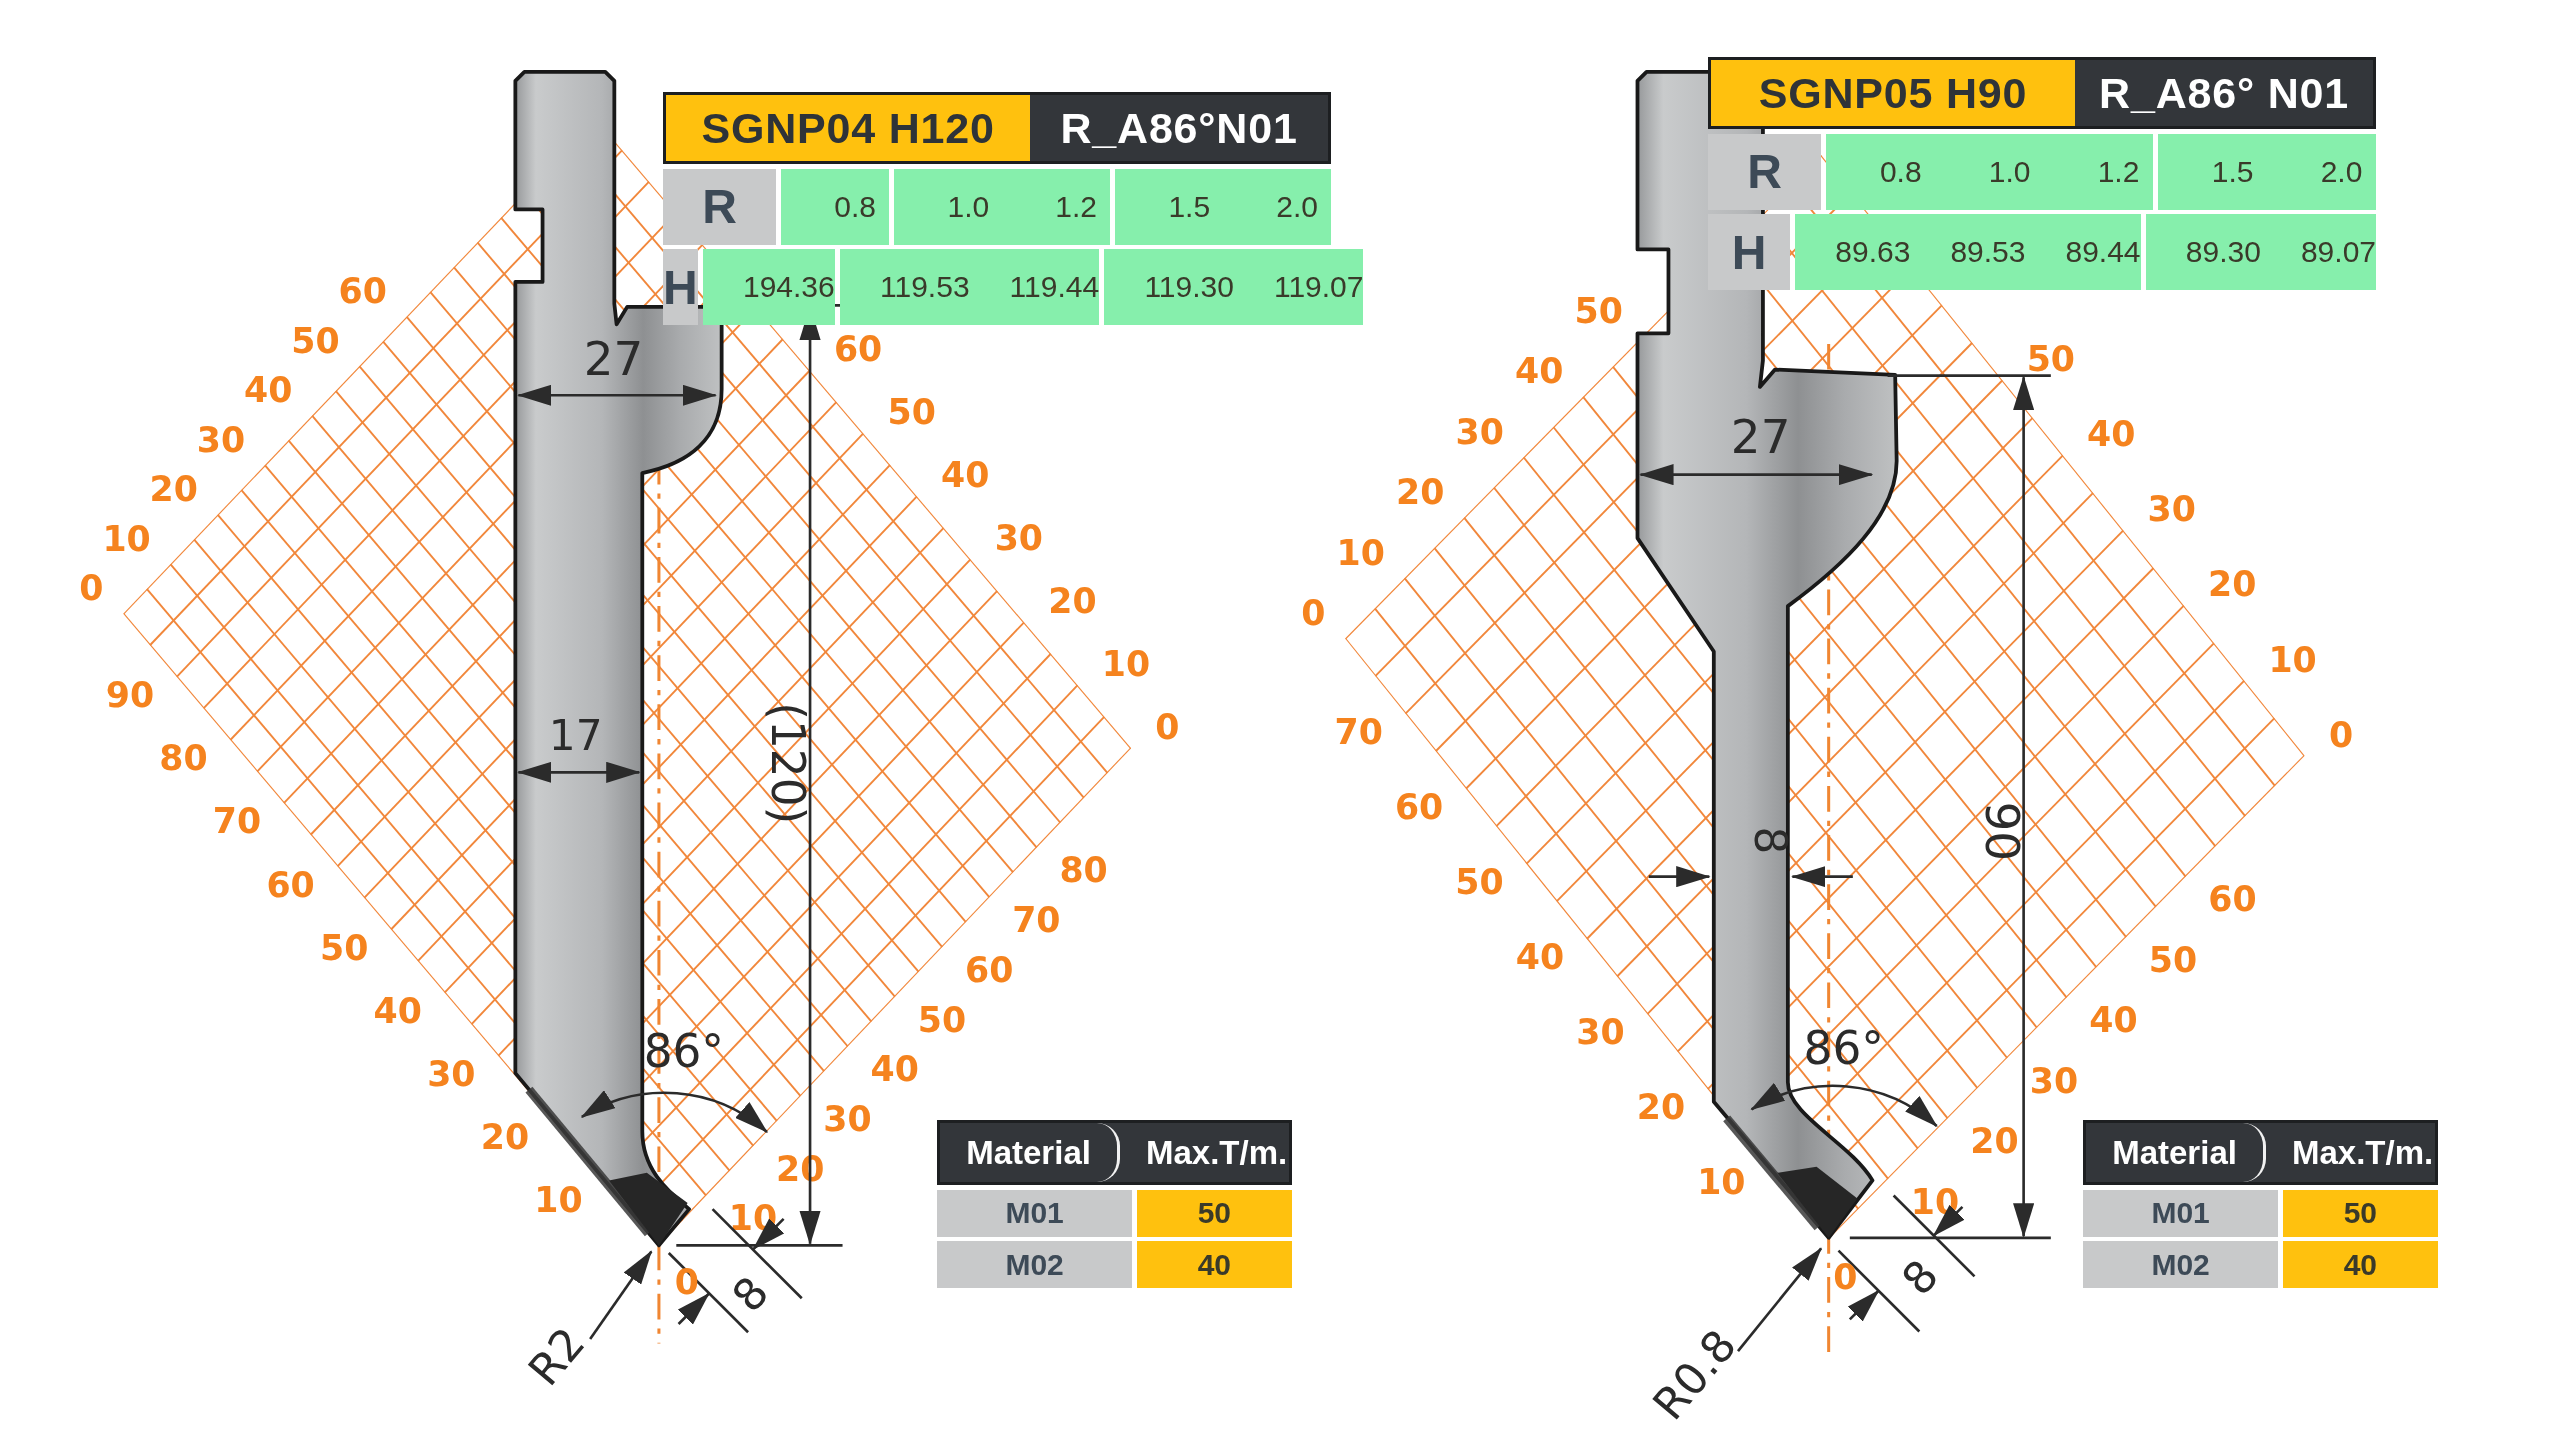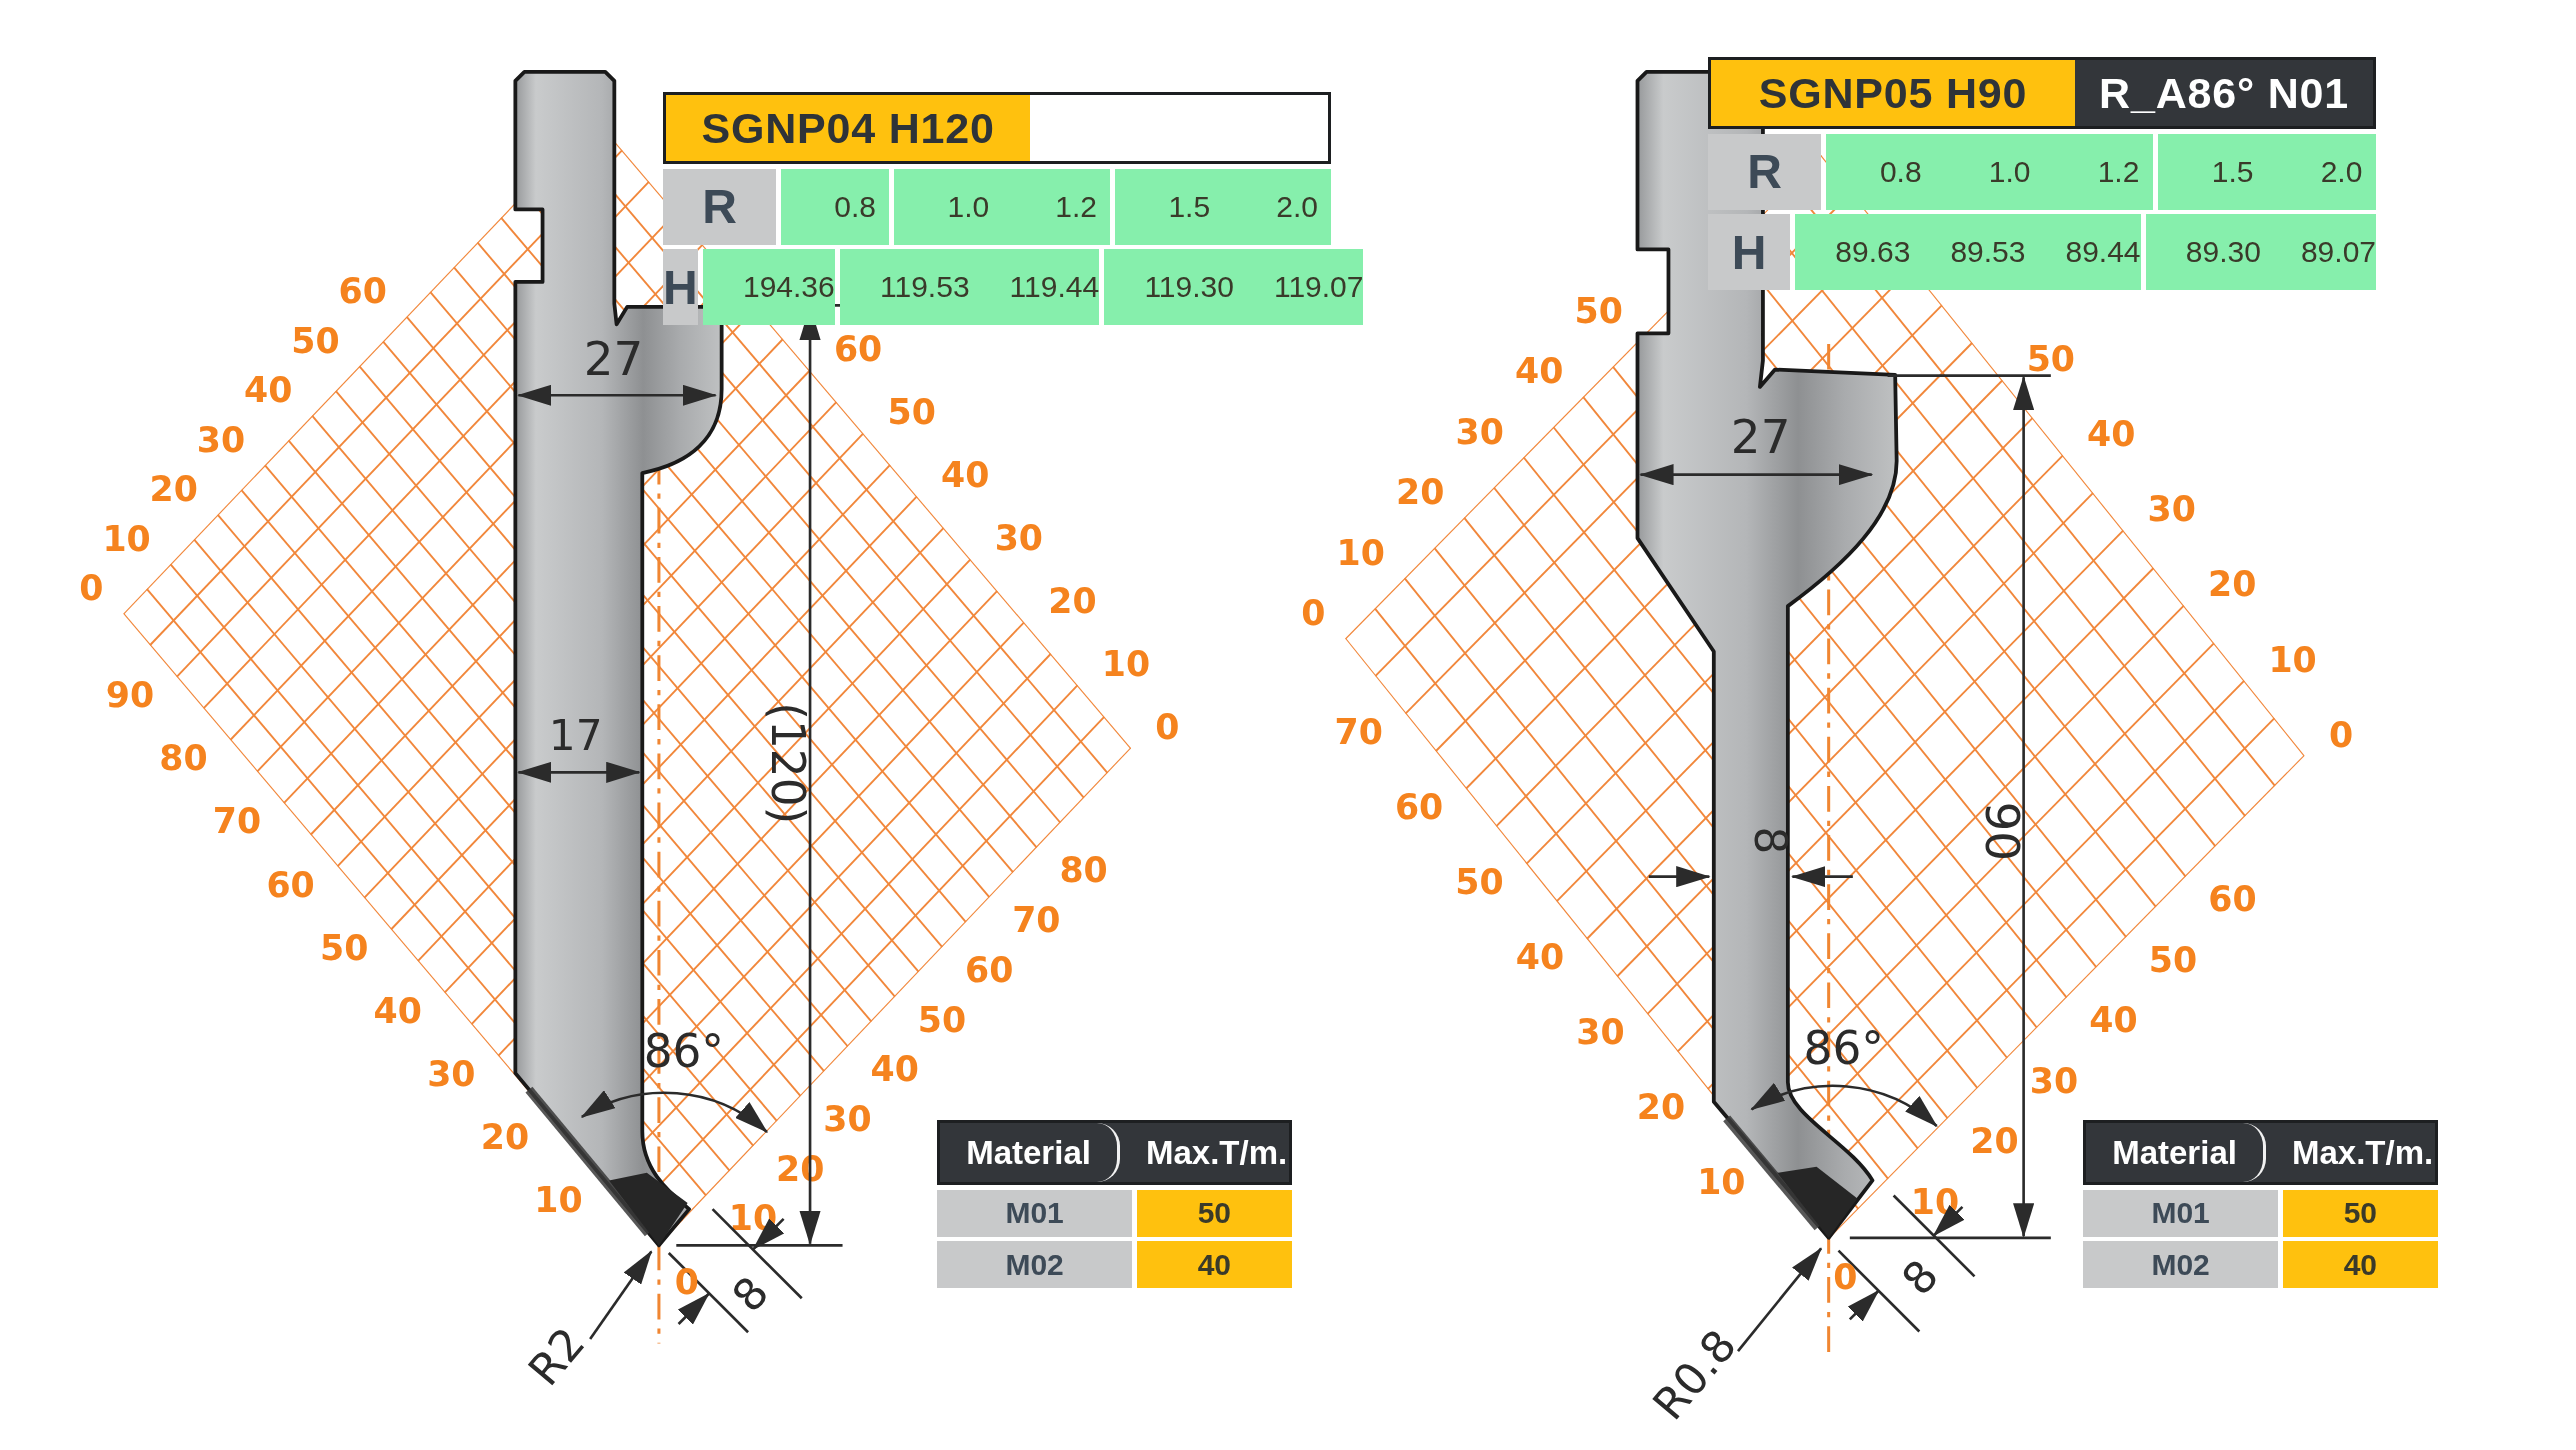--- a/index.html
+++ b/index.html
@@ -273,20 +273,21 @@
     <line x1="2597" y1="1597" x2="2559" y2="1635" stroke="#2b2b2b" stroke-width="3.5" marker-end="url(#arr)"></line>
     <text class="dim" font-size="58" text-anchor="middle" transform="translate(2556,1704) rotate(-48)">8</text>
 
     <text class="ruler-num" x="2426" y="1706">0</text>
   </g>
 </svg>
 
 <div class="spec-table" style="left:663px;top:57px;margin-top:35px;">
   <div class="spec-header">
     <div class="spec-title-left">SGNP04 H120</div>
+    <div class="spec-title-right">R_A86°N01</div>
   </div>
   <div class="spec-row">
     <div class="spec-label">R</div>
     <div class="cell ml">0.8</div>
     <div class="cell ml">1.0</div>
     <div class="cell">1.2</div>
     <div class="cell ml">1.5</div>
     <div class="cell">2.0</div>
   </div>
   <div class="spec-row">

